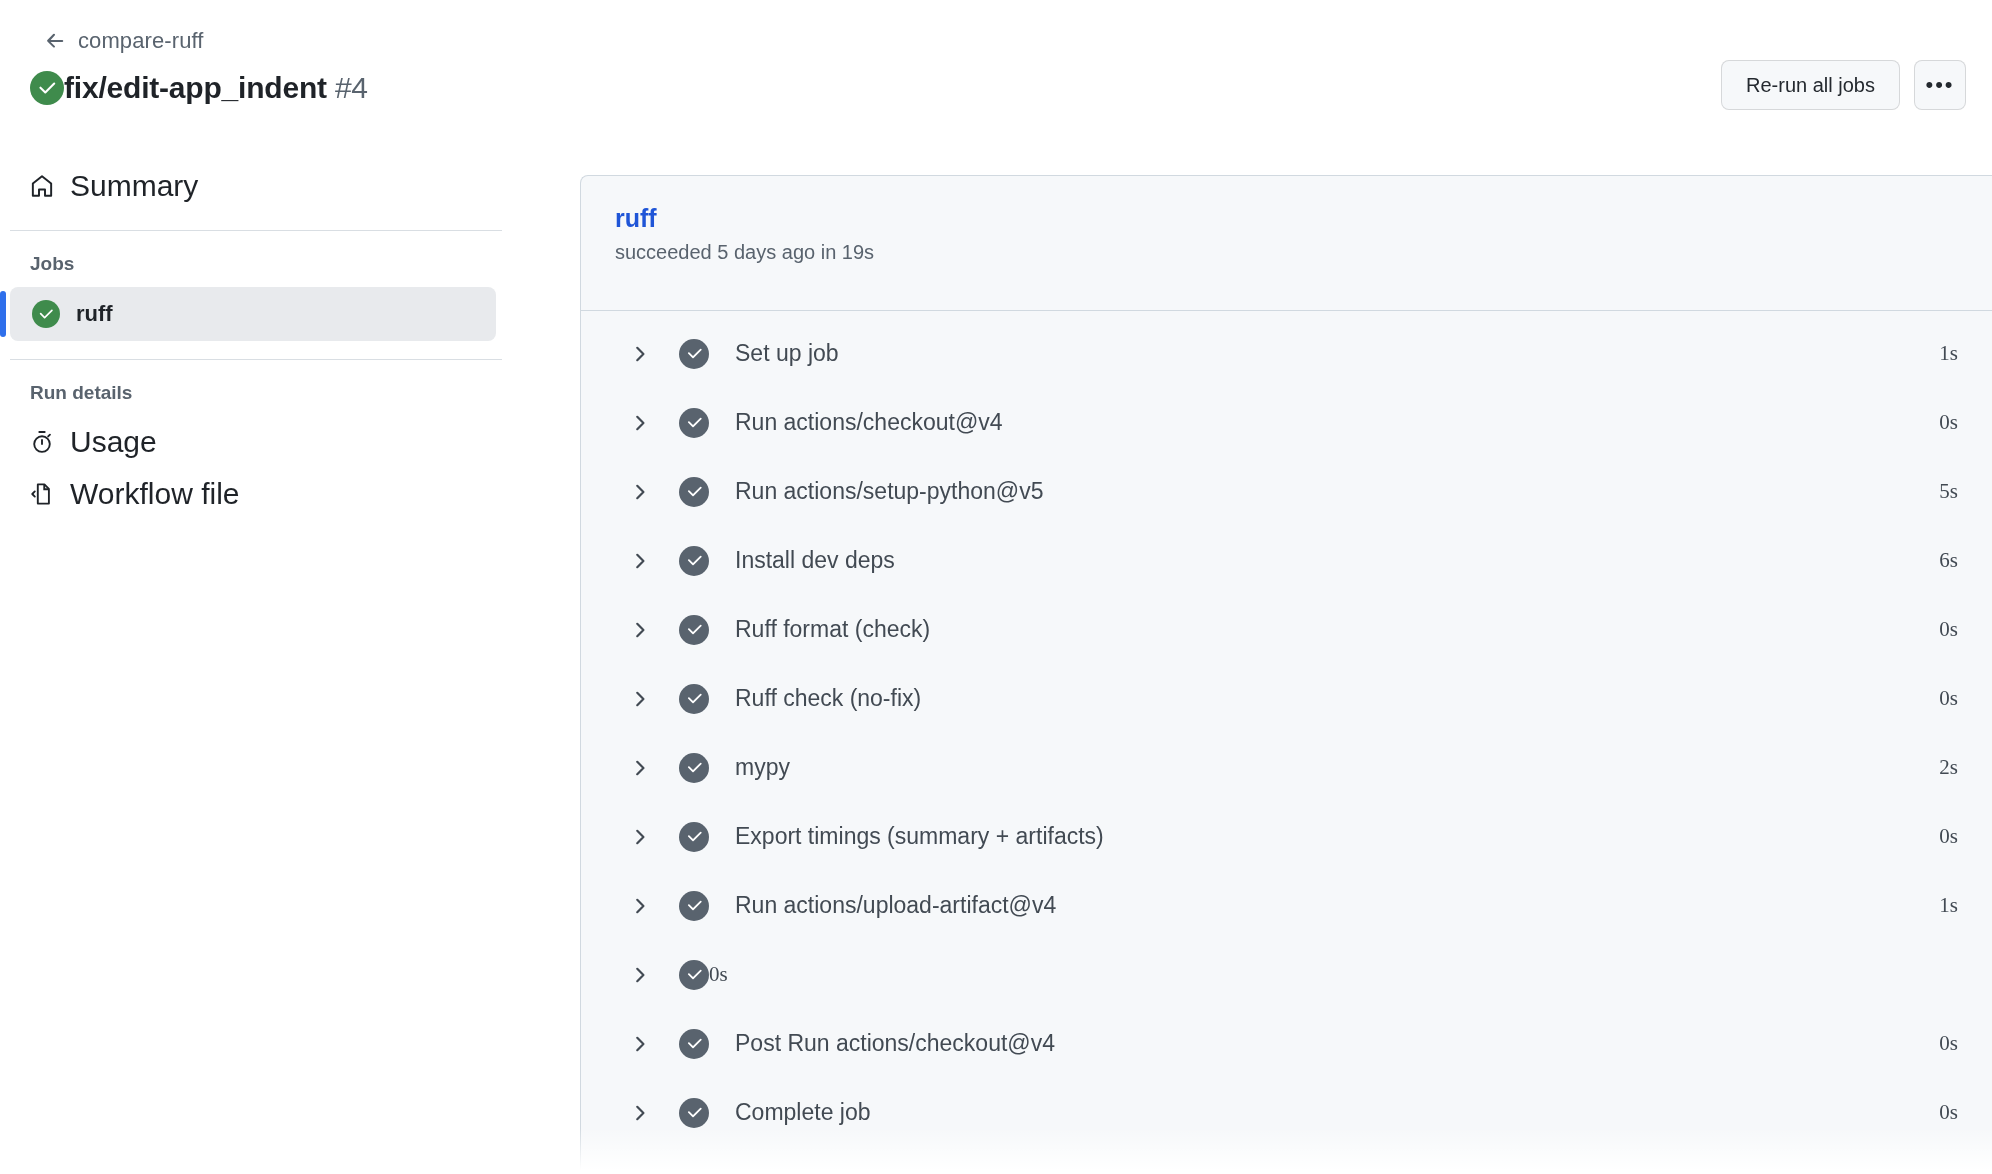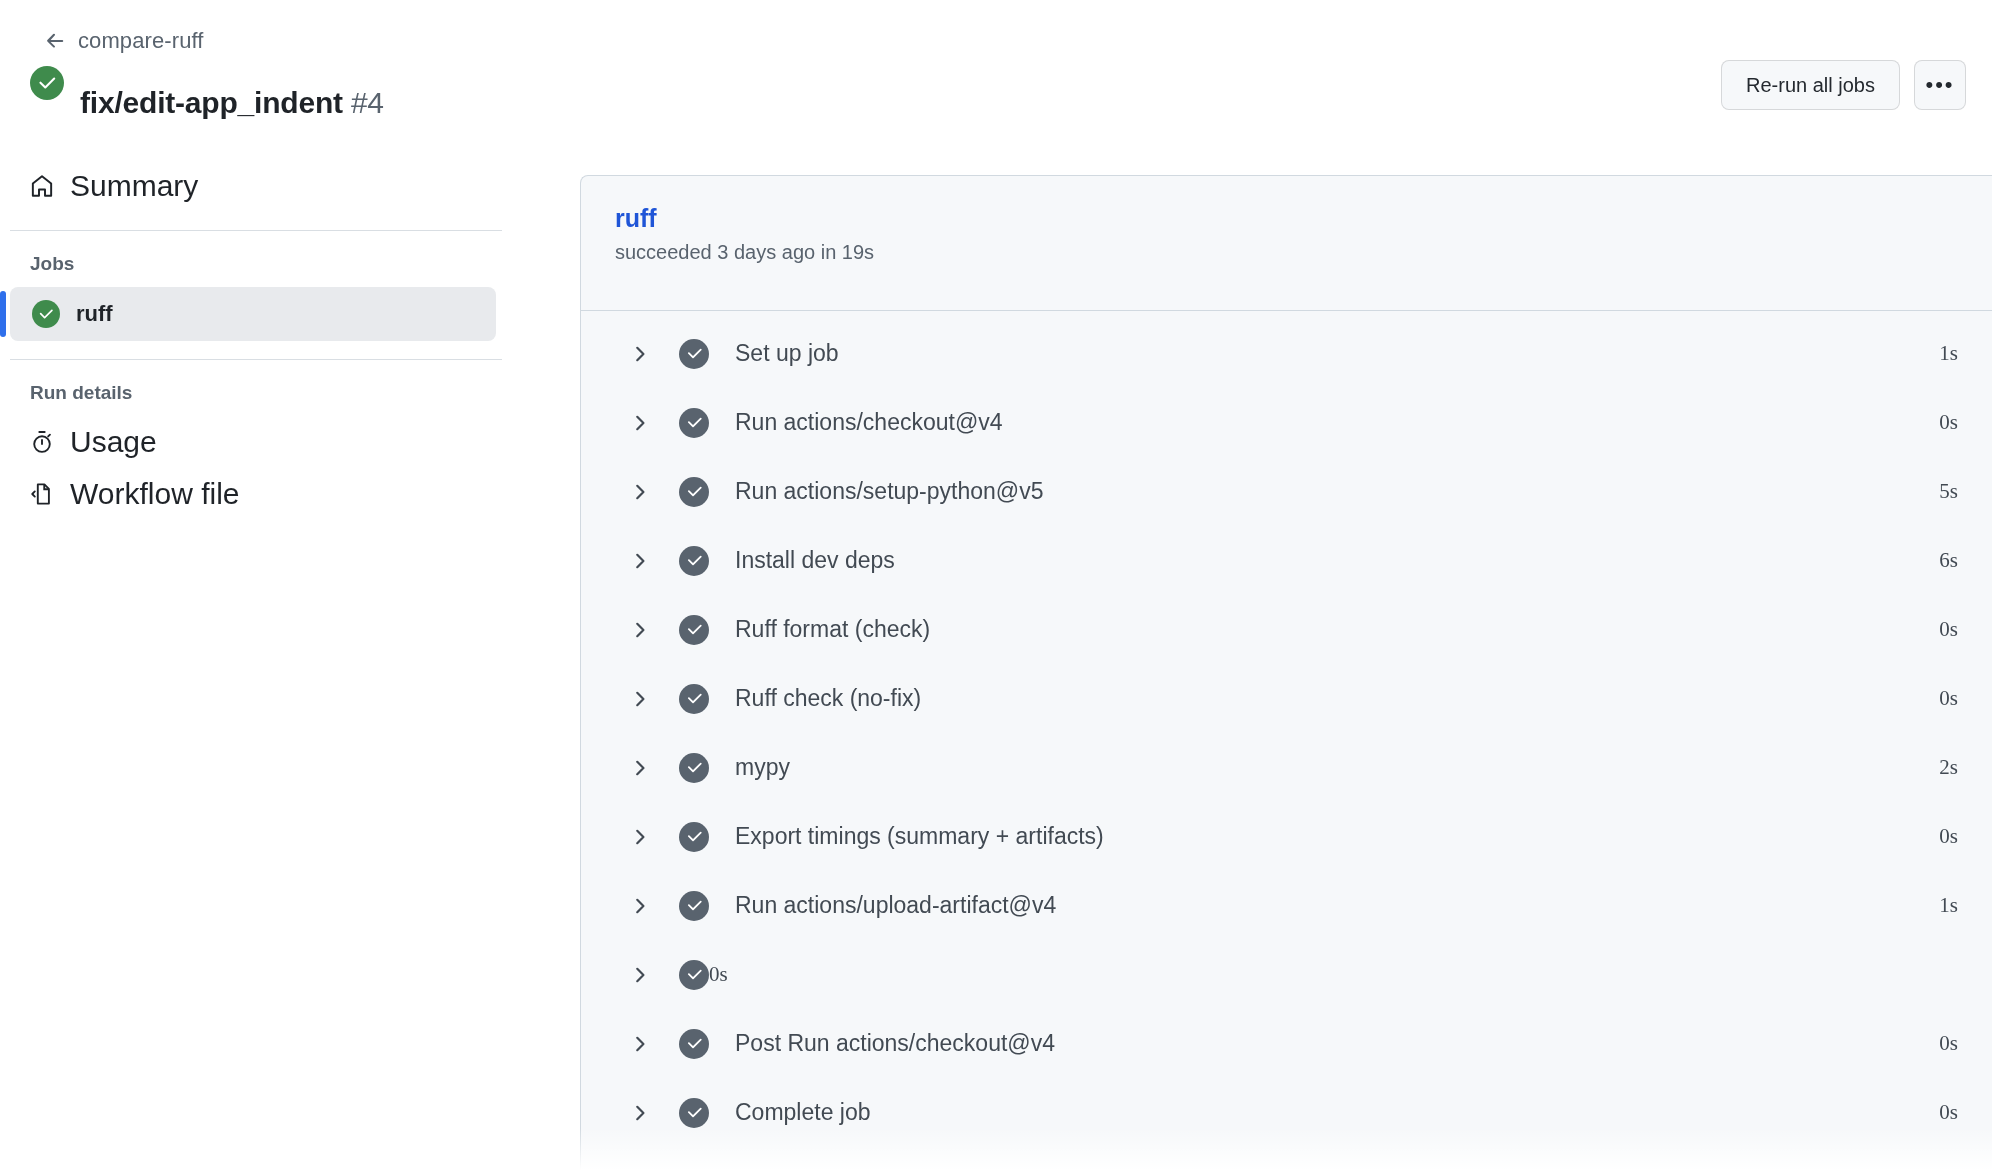--- a/index.html
+++ b/index.html
@@ -20,21 +20,21 @@
     display: flex; align-items: center; gap: 12px;
     padding-left: 44px; height: 30px;
   }
   .back-arrow {
     width: 22px; height: 22px; display: block; color: #59636e; flex: none;
   }
   .breadcrumb-label {
     font-size: 22px; color: #59636e; letter-spacing: .1px;
   }
   .title-row {
-    display: flex; gap: 16px;
+    display: flex; align-items: center; 
     padding: 10px 0 0 30px; height: 54px;
   }
   .check-green {
     width: 34px; height: 34px; border-radius: 50%;
     background: #3f8b4c; flex: none;
     display: flex; align-items: center; justify-content: center;
   }
   .check-green svg { width: 22px; height: 22px; display: block; }
   .run-title {
     font-size: 30px; font-weight: 700; color: #1f2328; letter-spacing: -.2px;
@@ -234,21 +234,21 @@
       </svg>
       <span>Workflow file</span>
     </div>
   </div>
 
   <div class="panel">
 
     <div class="panel-head">
       <div class="panel-head-left">
         <a class="panel-job-name">ruff</a>
-        <div class="panel-job-status">succeeded 3 days ago in 19s</div>
+        <div class="panel-job-status">succeeded 5 days ago in 19s</div>
       </div>
 
     </div>
 
     <div class="steps">
 
       <div class="step-row">
         <svg class="chev" viewBox="0 0 16 16" fill="none" stroke="currentColor" stroke-width="1.6">
             <path d="m6 3.5 4.5 4.5L6 12.5" stroke-linecap="round" stroke-linejoin="round"></path>
           </svg>

